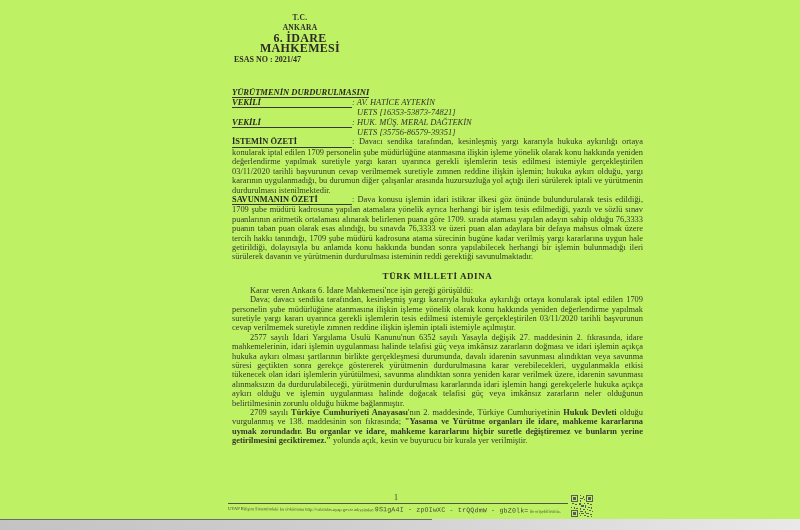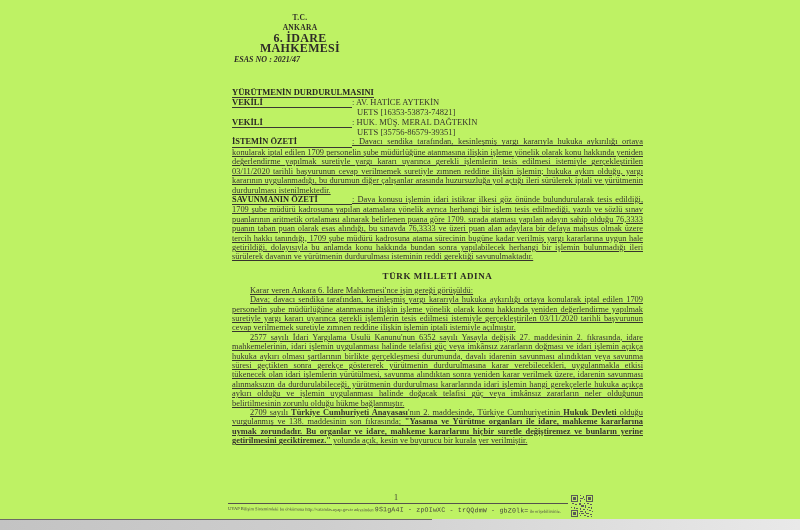--- a/index.html
+++ b/index.html
@@ -14,35 +14,34 @@
   .doc{
     position:absolute;left:232px;top:0;width:411px;
   }
   
   .court-header{
     padding-top:13px;margin-left:2px;width:132px;
     text-align:center;font-weight:bold;font-size:7.5px;line-height:10px;
     color:#2e2b27;letter-spacing:.3px;
   }
   .court-header .court-name{font-size:12px;}
-  .esas{margin-left:2px;margin-top:2px;font-weight:bold;font-size:8px;color:#2e2b27;font-style:italic;}
+  .esas{margin-left:2px;margin-top:2px;font-weight:bold;font-size:8px;color:#2e2b27;}
   
   .parties{margin-top:23px;}
-  .prow{font-size:8.5px;line-height:10.1px;height:10.1px;white-space:nowrap;}
+  .prow{font-size:8.5px;line-height:10.1px;height:10.1px;white-space:nowrap;font-style:italic;}
   .plbl{
     display:inline-block;min-width:120px;font-weight:bold;color:#2a2723;
     border-bottom:1px solid #3a3733;box-sizing:border-box;
   }
   .plbl:empty{border-bottom:none;}
   .plbl:empty + .pval{margin-left:5px;}
   
   .para{
     margin:0;font-size:8.4px;line-height:9.4px;text-align:justify;
     color:#37342e;
-    text-decoration:underline;
   }
   .para .lbl{border-bottom:1px solid #3a3733;}
   .ind{text-indent:18px;}
   .heading{
     margin:9px 0 5px 0;text-align:center;font-size:9px;font-weight:bold;
     letter-spacing:.6px;color:#2a2723;
   }
   
   .pagenum{position:absolute;left:384px;top:493px;width:24px;text-align:center;font-size:8px;color:#3a3733;}
   .footer-rule{position:absolute;left:228px;top:503px;width:340px;border-top:1px solid #55524d;}

